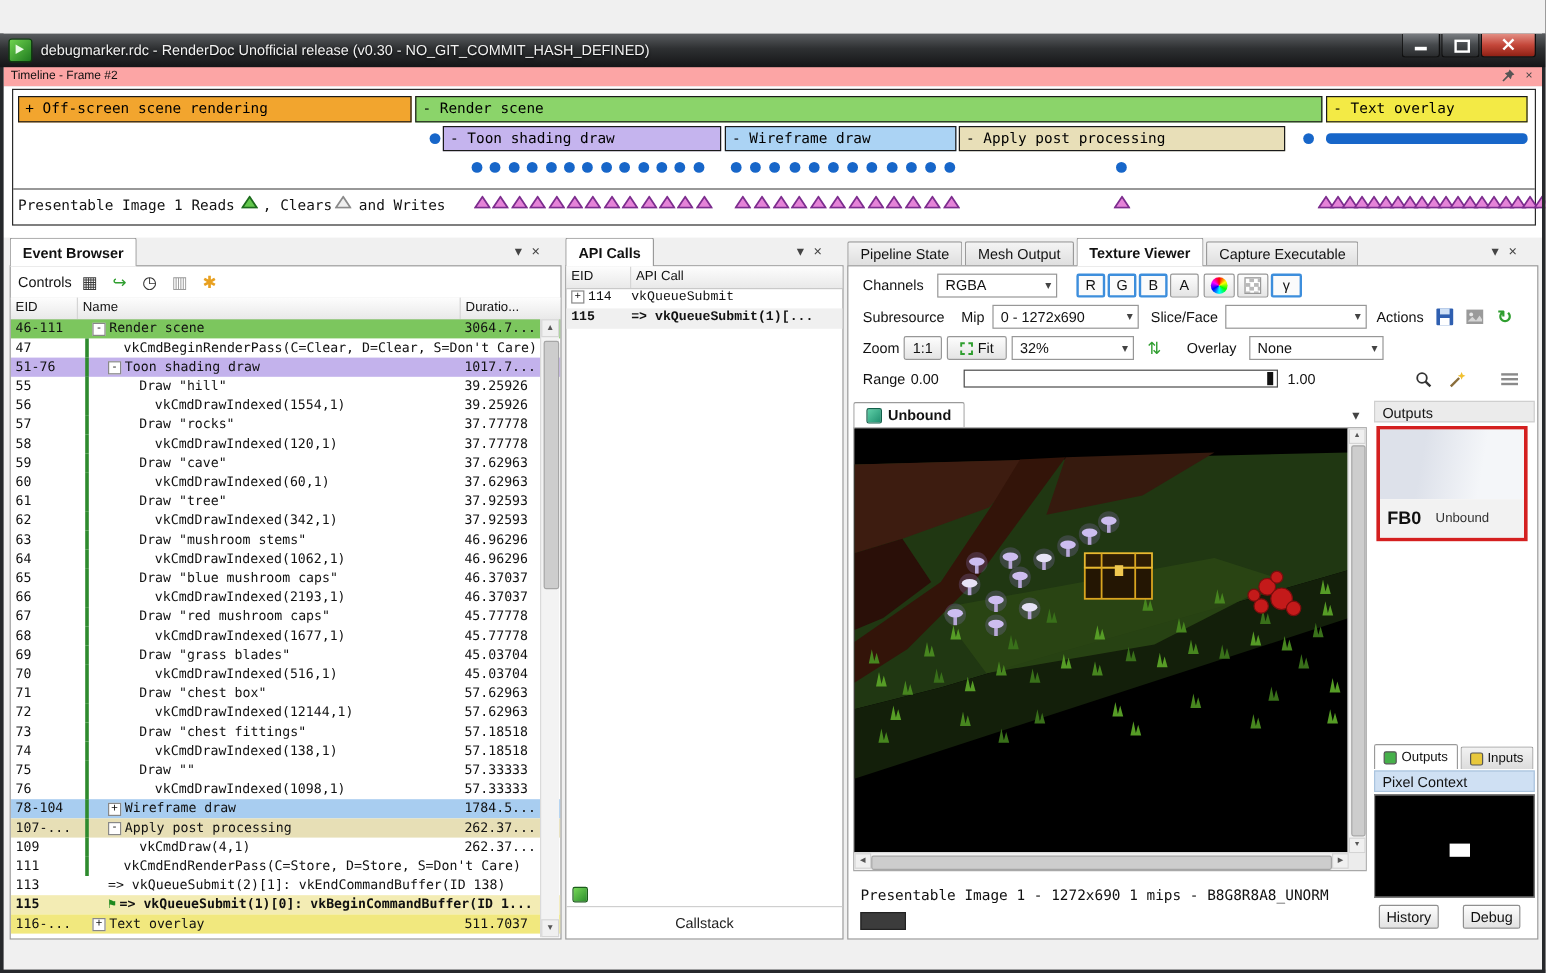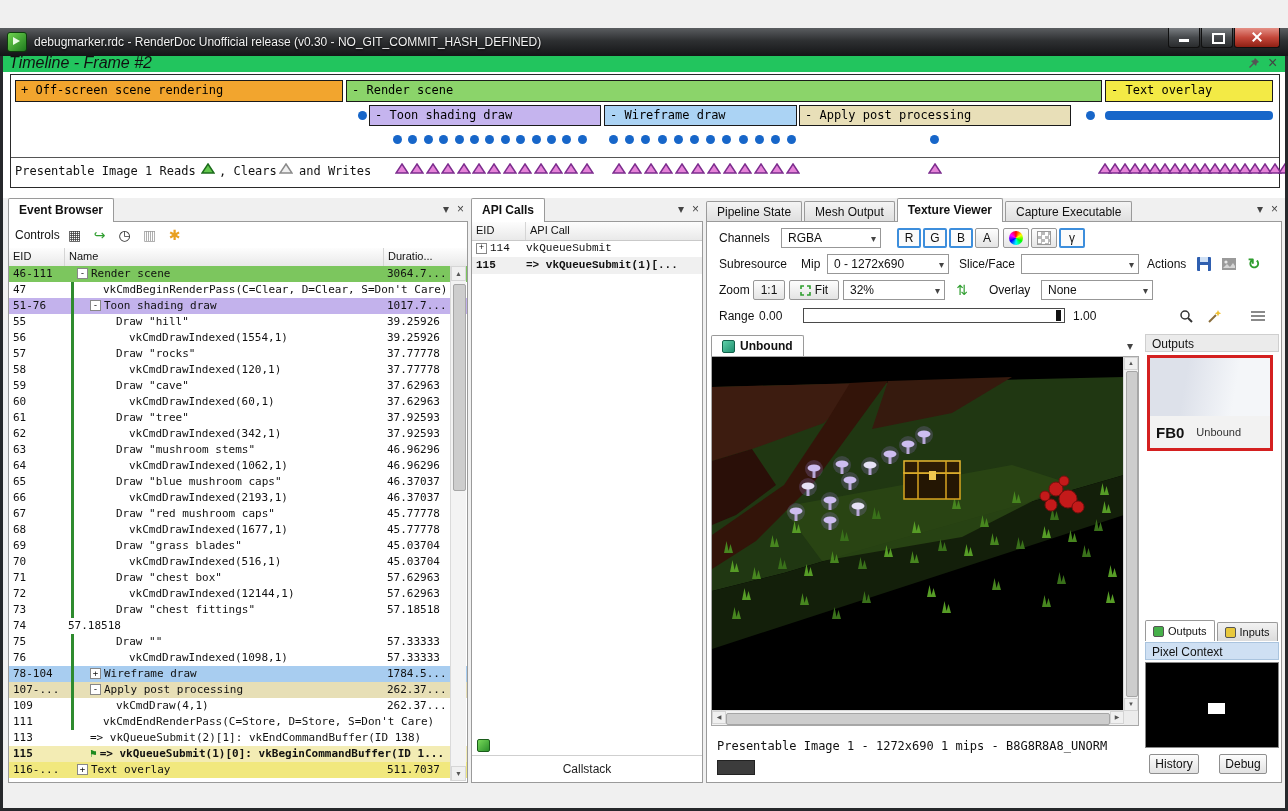--- a/index.html
+++ b/index.html
@@ -24,41 +24,41 @@
   .win-btn.close{width:44px;background:linear-gradient(#e49086,#c4473a 50%,#8f2014);}
   .glyph-min{position:absolute;left:10px;top:11px;width:10px;height:3px;background:#fff;}
   .glyph-max{position:absolute;left:10px;top:5px;width:9px;height:7px;border:2px solid #fff;}
   .glyph-x1,.glyph-x2{position:absolute;left:16px;top:8px;width:12px;height:2px;background:#fff;}
   .glyph-x1{transform:rotate(45deg);}.glyph-x2{transform:rotate(-45deg);}
   
   .menubar{position:absolute;left:3px;right:3px;top:28px;height:26px;background:#f0f0f0;
     display:flex;align-items:center;border-bottom:1px solid #e2e2e2;}
   .menu-item{padding:0 9px;line-height:24px;font-size:13px;cursor:default;}
   
-  .tl-header{position:absolute;left:3px;right:3px;top:54px;height:18px;background:#22c55e;
-    border-bottom:1px solid #d7dde5;display:flex;align-items:center;font-size:16px;font-style:italic;}
+  .tl-header{position:absolute;left:3px;right:3px;top:54px;height:18px;background:#fca5a5;
+    border-bottom:1px solid #d7dde5;display:flex;align-items:center;font-size:10px;}
   .tl-title{padding-left:6px;}
   .tl-hdr-icons{margin-left:auto;display:flex;align-items:center;gap:8px;padding-right:8px;color:#444;}
   .tl-body{position:absolute;left:3px;right:3px;top:72px;height:126px;background:#fff;}
   .tl-box{position:absolute;left:7px;top:2px;width:1268px;height:112px;border:1px solid #2a2a2a;background:#fff;}
   .tl-row1{position:absolute;left:0;top:5px;height:22px;right:0;}
   .tl-row2{position:absolute;left:0;top:30px;height:21px;right:0;}
   .tl-block{position:absolute;top:0;height:100%;border:1px solid #1a1a1a;box-sizing:border-box;
     font-family:"DejaVu Sans Mono",monospace;font-size:12px;line-height:19px;padding-left:5px;
     white-space:nowrap;overflow:hidden;color:#000;}
   .tl-dot{position:absolute;width:9px;height:9px;border-radius:50%;}
   .tl-ovbar{position:absolute;top:6px;height:9px;border-radius:4px;}
   .tl-dots{position:absolute;left:0;right:0;top:60px;height:10px;}
   .tl-sep{position:absolute;left:0;right:0;top:82px;border-top:1px solid #555;}
   .tl-legend{position:absolute;left:0;right:0;top:83px;height:28px;font-family:"DejaVu Sans Mono",monospace;font-size:12px;}
   .tl-ltext{position:absolute;top:6px;white-space:nowrap;}
   .tl-tri{position:absolute;top:5px;}
   
   .panel{position:absolute;top:198px;height:585px;}
-  .tabbar{position:absolute;left:0;right:0;top:0;height:23px;display:flex;align-items:center;}
+  .tabbar{position:absolute;left:0;right:14px;top:0;height:23px;display:flex;align-items:flex-start;}
   .tab{height:20px;padding:0 10px;display:flex;align-items:center;gap:5px;font-size:12px;
     border:1px solid #9a9a9a;border-bottom:none;border-radius:2px 2px 0 0;margin-right:2px;
     background:linear-gradient(#f4f4f4,#dedede);cursor:pointer;white-space:nowrap;}
   .tab.active{background:#fff;font-weight:bold;height:23px;position:relative;z-index:3;}
   .tab-ctrls{position:absolute;right:4px;top:4px;display:flex;gap:8px;color:#444;font-size:12px;}
   .tab-ctrls span{cursor:pointer;}
   .content{position:absolute;left:0;right:0;top:23px;bottom:0;background:#fff;border:1px solid #9a9a9a;box-sizing:border-box;padding-left:44px;}
   
   .eb-controls{position:absolute;left:0;right:0;top:0;height:26px;display:flex;align-items:center;border-bottom:1px solid #e4e4e4;}
   .eb-controls-label{padding-left:6px;font-size:12px;}
@@ -510,20 +510,21 @@
             <div class="ev-name"><span class="ev-strip"></span><span class="ev-inner" style="padding-left: 64px;"><span>vkCmdDrawIndexed(12144,1)</span></span></div>
             <div class="ev-dur">57.62963</div>
           </div>
           <div class="ev-row">
             <div class="ev-eid">73</div>
             <div class="ev-name"><span class="ev-strip"></span><span class="ev-inner" style="padding-left: 51px;"><span>Draw "chest fittings"</span></span></div>
             <div class="ev-dur">57.18518</div>
           </div>
           <div class="ev-row">
             <div class="ev-eid">74</div>
+            <div class="ev-name"><span class="ev-strip"></span><span class="ev-inner" style="padding-left: 64px;"><span>vkCmdDrawIndexed(138,1)</span></span></div>
             <div class="ev-dur">57.18518</div>
           </div>
           <div class="ev-row">
             <div class="ev-eid">75</div>
             <div class="ev-name"><span class="ev-strip"></span><span class="ev-inner" style="padding-left: 51px;"><span>Draw ""</span></span></div>
             <div class="ev-dur">57.33333</div>
           </div>
           <div class="ev-row">
             <div class="ev-eid">76</div>
             <div class="ev-name"><span class="ev-strip"></span><span class="ev-inner" style="padding-left: 64px;"><span>vkCmdDrawIndexed(1098,1)</span></span></div>

